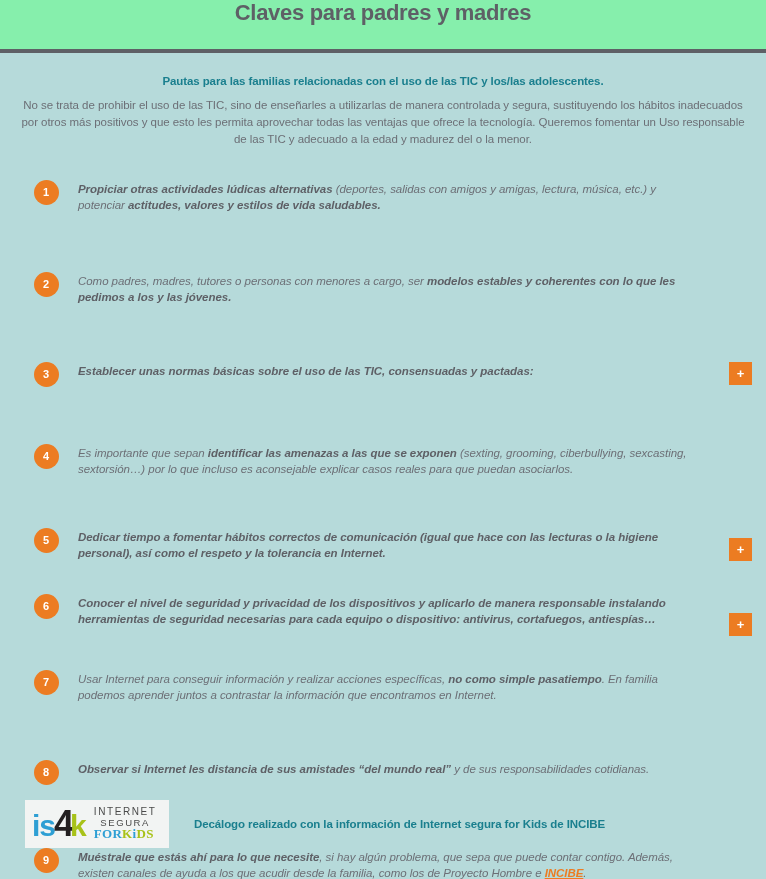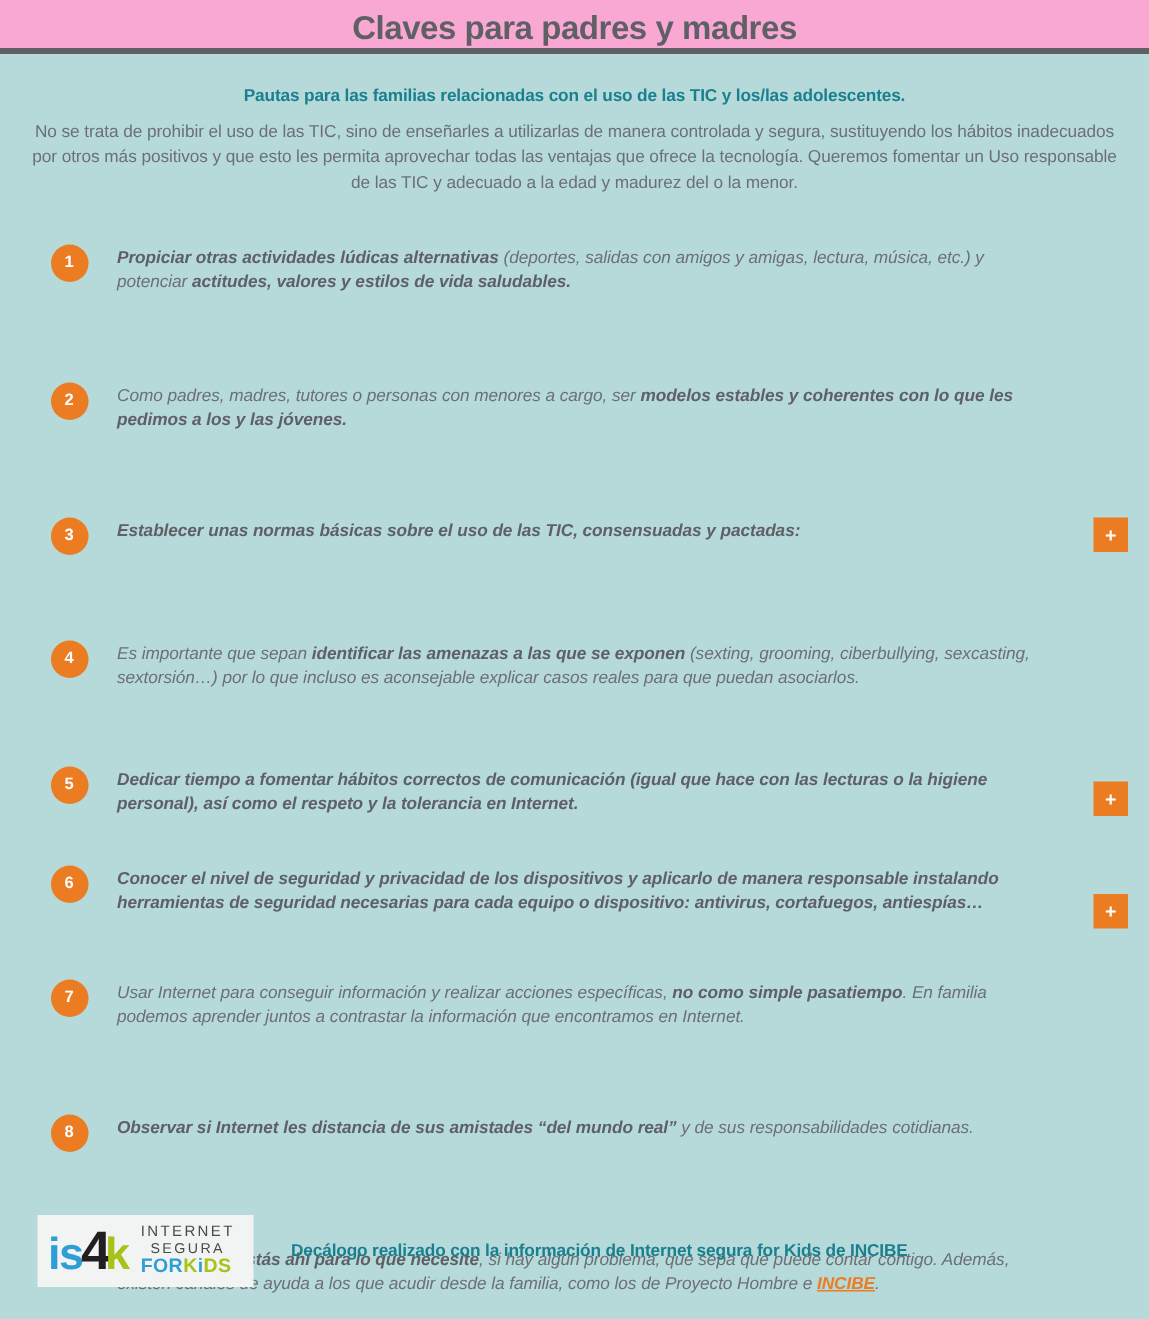--- a/index.html
+++ b/index.html
@@ -11,25 +11,25 @@
     height: 879px;
     background: #b6dada;
     font-family: "Liberation Sans", sans-serif;
     color: #5e6066;
     overflow: hidden;
     position: relative;
   }
 
   
   .header-band {
-    height: 32px;
-    display: flex;
-    align-items: flex-end;
+    height: 49px;
+    display: flex;
+    align-items: flex-start;
     justify-content: center;
-    background: #f9a8d4;
+    background: #86efac;
   }
   .page-title {
     font-size: 22px;
     font-weight: bold;
     letter-spacing: -0.3px;
     color: #5e6066;
     text-align: center;
     white-space: nowrap;
   }
   .header-rule {
@@ -152,21 +152,21 @@
   .item.i9  { margin-bottom: 28px; }
 
   .item.i3 .expand-btn { margin-top: 2px; }
   .item.i5 .expand-btn { margin-top: 12px; }
   .item.i6 .expand-btn { margin-top: 21px; }
 
   
   .footer {
     position: absolute;
     left: 0;
-    bottom: 8px;
+    bottom: 18px;
     width: 766px;
     height: 74px;
     display: flex;
     align-items: center;
     padding-left: 25px;
     box-sizing: border-box;
   }
   .logo-box {
     width: 144px;
     height: 48px;
@@ -216,20 +216,21 @@
     letter-spacing: 1.6px;
     color: #4a4a4a;
     font-weight: normal;
     text-align: center;
   }
   .logo-line3 {
     font-size: 13px;
     letter-spacing: 0.3px;
     font-weight: bold;
     margin-top: 0;
+    font-family: Liberation Serif, serif;
   }
   .logo-for { color: #2e9fd4; }
   .logo-kk  { color: #a8c219; }
   .logo-i   { color: #2e9fd4; }
   .logo-ds  { color: #a8c219; }
 
   .footer-note {
     margin-left: 25px;
     font-size: 11.5px;
     font-weight: bold;

